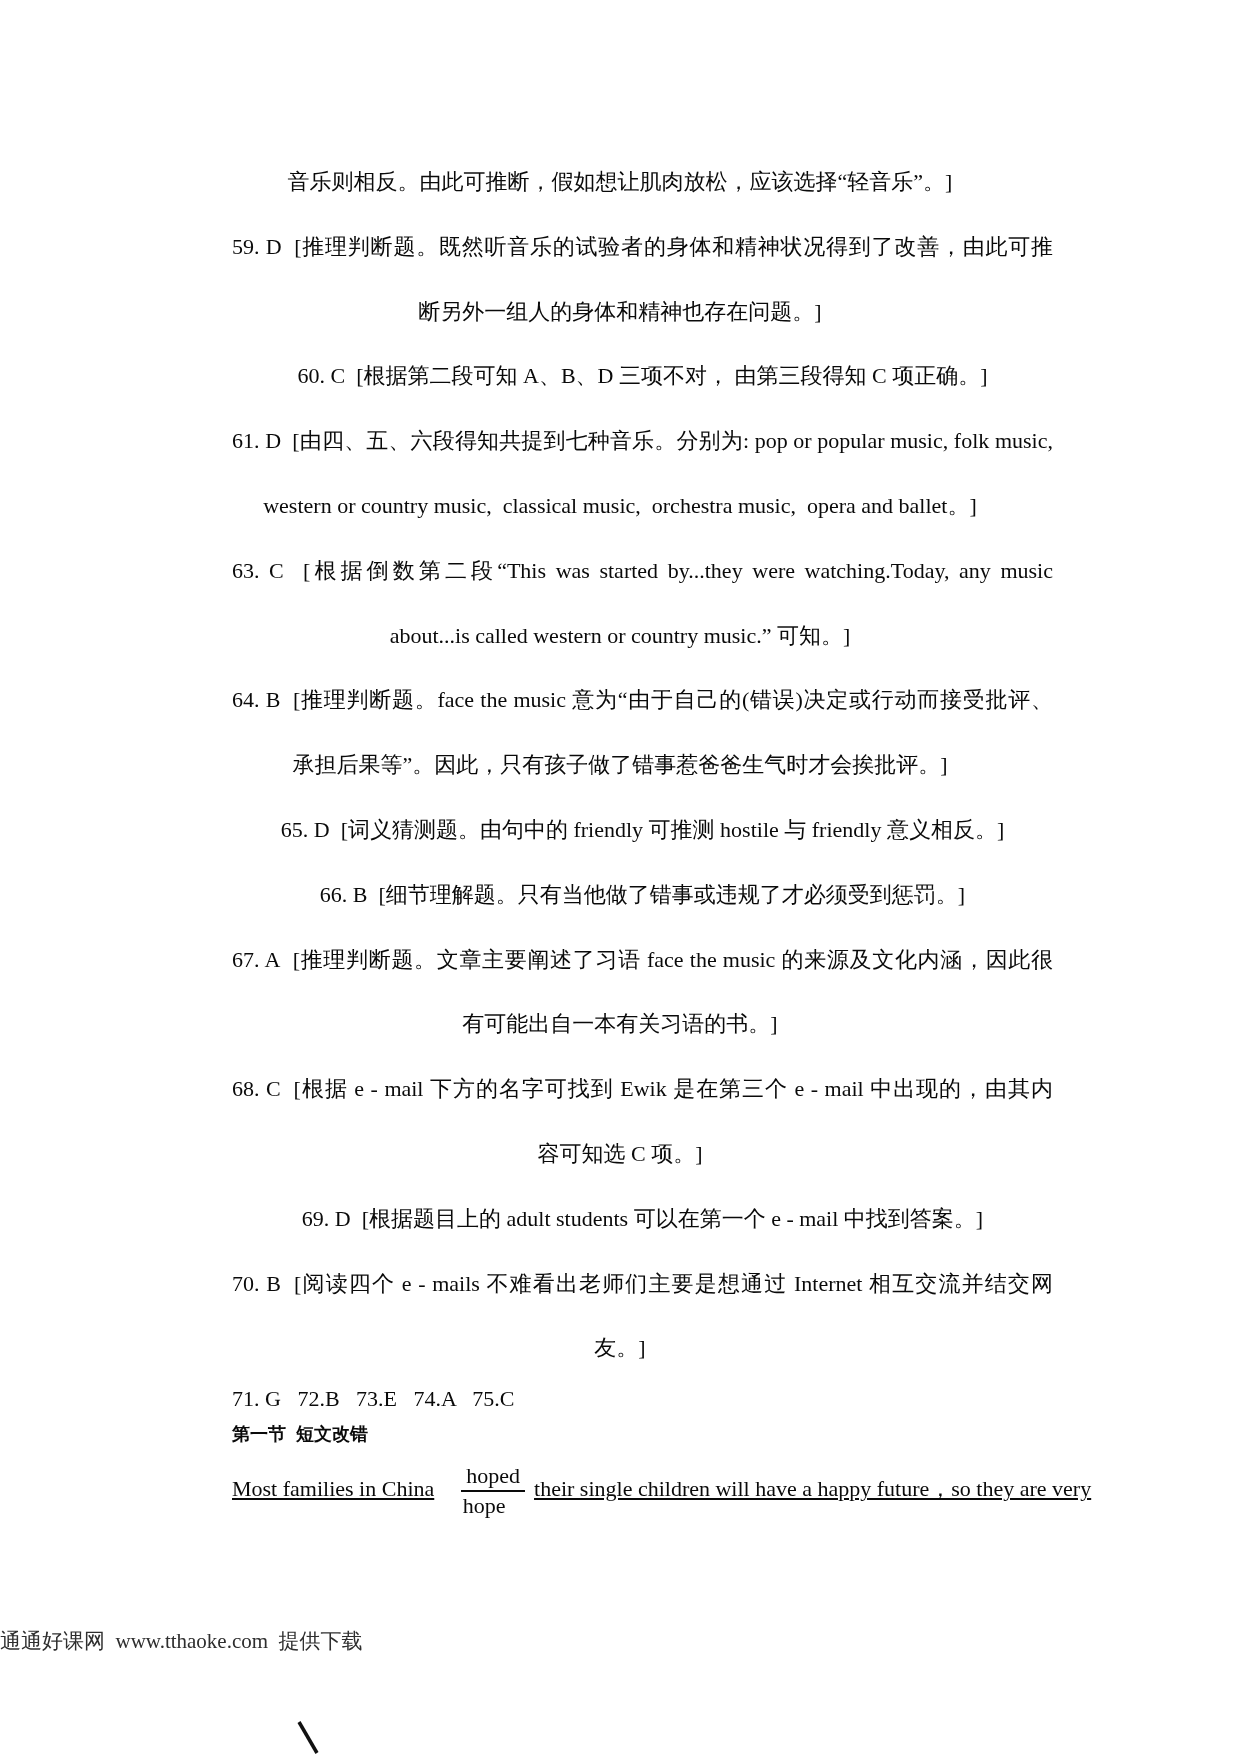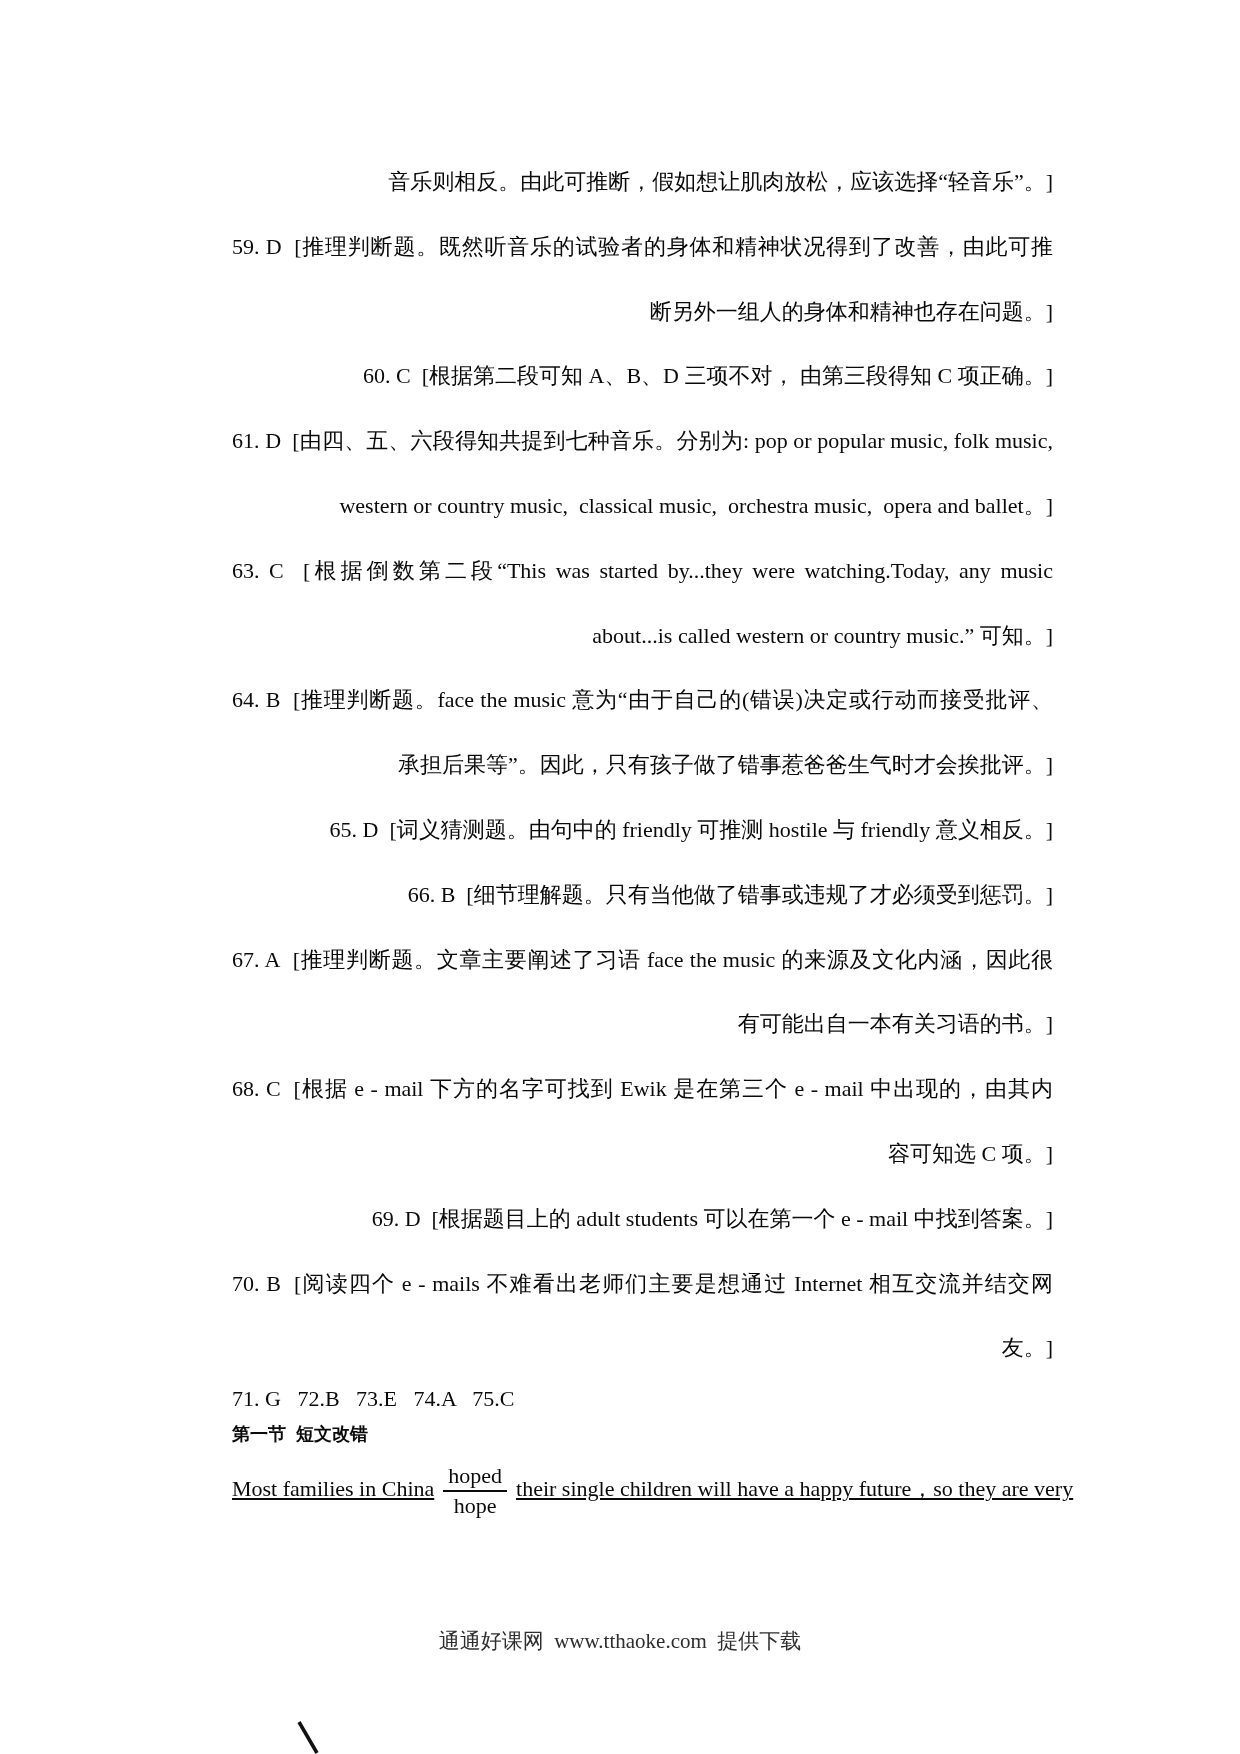--- a/index.html
+++ b/index.html
@@ -15,21 +15,21 @@
     position:absolute;
     left:187px;
     top:150px;
     width:866px;
   }
   .line {
     font-size:22px;
     height:64.8px;
     line-height:64.8px;
     overflow:hidden;
-    text-align:right;
+    text-align:center;
   }
   .indent { text-indent:45px; }
   .full {
     text-align:justify;
     text-align-last:justify;
   }
   .answers-row {
     font-size:22px;
     height:36px;
     line-height:36px;
@@ -58,31 +58,32 @@
     display:inline-block;
     vertical-align:middle;
     text-align:center;
     line-height:1.18;
     margin:0 9px;
   }
   .fraction .frac-top {
     display:block;
     border-bottom:2px solid #0a0a0a;
     padding:0 5px 1px;
+    margin-left:18px;
   }
   .fraction .frac-bottom {
     display:block;
     padding:1px 5px 0;
   }
   .page-footer {
     position:absolute;
     top:1627px;
     left:0;
     width:1240px;
-    text-align:center;
+    text-align:left;
     font-size:21px;
     line-height:28px;
     color:#2e2e2e;
     white-space:pre;
   }
   .corner-mark {
     position:absolute;
     left:296px;
     top:1720px;
   }

